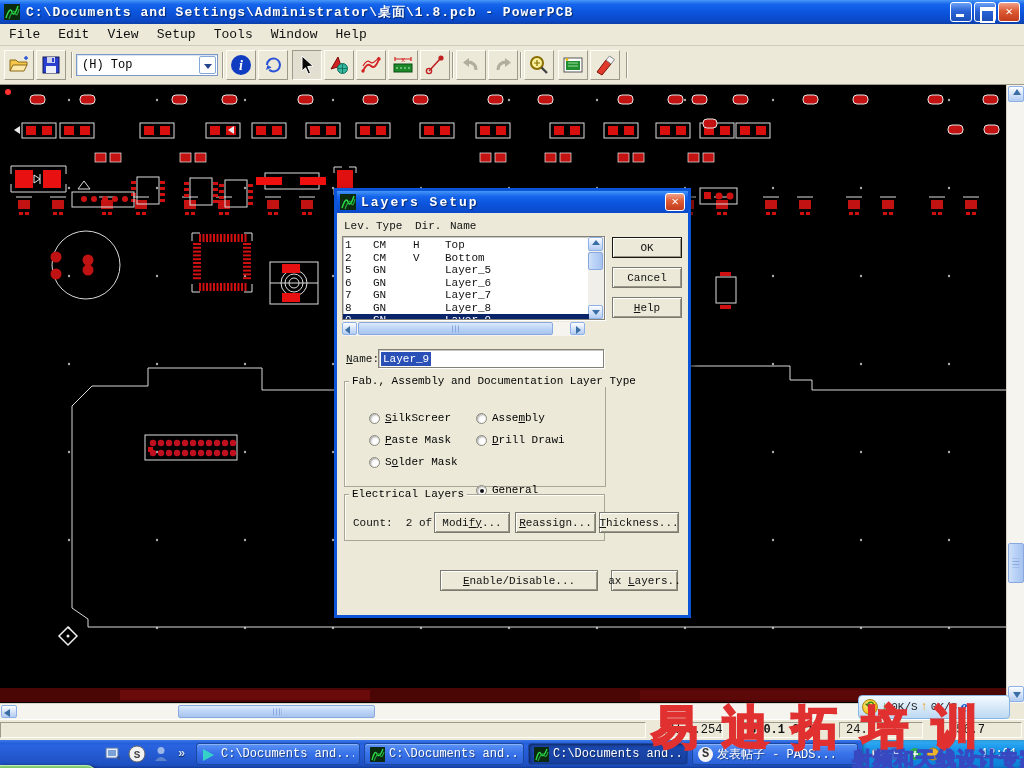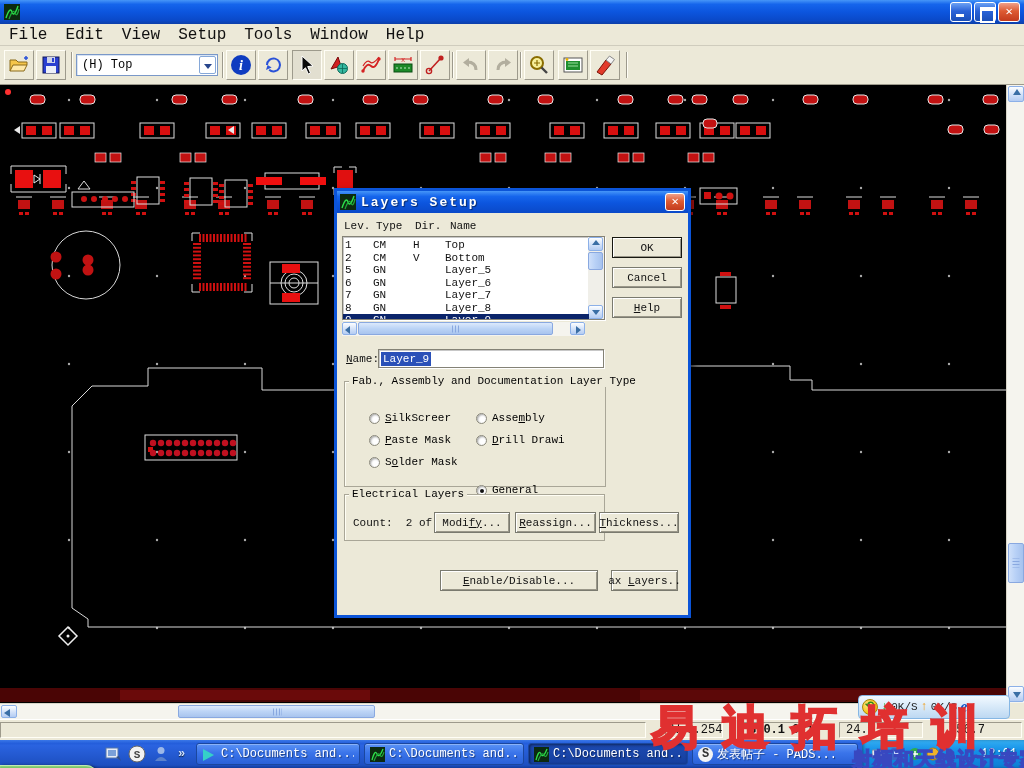--- a/index.html
+++ b/index.html
@@ -18,21 +18,21 @@
   .cap { width:22px; height:20px; border-radius:3px; border:1px solid #fff;
     background:linear-gradient(180deg,#6ba1f4,#2a63d8 45%,#1b4fb8); position:relative; }
   .cap.close { background:linear-gradient(180deg,#f0a089,#dd5b33 45%,#c33b1d); }
   .cap span { position:absolute; left:0; right:0; top:1px; text-align:center; color:#fff; font-size:12px; font-weight:bold; }
   .cap.min::after { content:''; position:absolute; left:5px; bottom:4px; width:8px; height:3px; background:#fff; }
   .cap.max::after { content:''; position:absolute; left:5px; top:4px; width:11px; height:10px;
     border:2px solid #fff; border-top-width:4px; }
 
   #menubar { left:0; top:24px; width:1024px; height:22px; background:#ece9d8;
     border-bottom:1px solid #cfccbd; display:flex; align-items:center; }
-  .menu-item { font-size:16px; color:#111; padding:14px 9px; }
+  .menu-item { font-size:13px; color:#111; padding:14px 9px; }
 
   #toolbar { left:0; top:46px; width:1024px; height:39px; background:#ece9d8;
     border-bottom:1px solid #9d9a8c; }
   .tb-btn { position:absolute; top:4px; width:30px; height:30px; background:#ece9d8;
     border:1px solid; border-color:#fffef6 #9d9a8c #9d9a8c #fffef6; display:flex; align-items:center; justify-content:center; }
   .tb-btn.pressed { border-color:#9d9a8c #fffef6 #fffef6 #9d9a8c; background:#e2dfd0; }
   .tb-sep { position:absolute; top:6px; width:2px; height:26px; border-left:1px solid #9d9a8c; border-right:1px solid #fffef6; }
   #layer-combo { position:absolute; left:76px; top:8px; width:142px; height:22px; background:#fff;
     border:1px solid #7a98c8; box-shadow:inset 1px 1px 0 #d8e4f4; display:flex; align-items:center; }
   #layer-combo .val { font-size:12px; padding-left:5px; flex:1; }
@@ -150,20 +150,21 @@
 <body>
 
 <div class="abs" id="titlebar">
   <span class="pads-ico">
     <svg width="16" height="16">
         <rect x="0" y="0" width="16" height="16" fill="#0c2a10"></rect>
       <path d="M2 14 Q6 2 8 8 T14 2" stroke="#2ee04a" fill="none" stroke-width="1.4"></path>
       <path d="M5 15 Q9 4 11 9 T15 5" stroke="#1faa38" fill="none" stroke-width="1.2"></path>
       </svg>
   </span>
+  <span id="title-text">C:\Documents and Settings\Administrator\桌面\1.8.pcb - PowerPCB</span>
   <span class="cap-btns">
     <span class="cap min"></span>
     <span class="cap max"></span>
     <span class="cap close">
         <span>✕</span>
       </span>
   </span>
 </div>
 
 <div class="abs" id="menubar">

